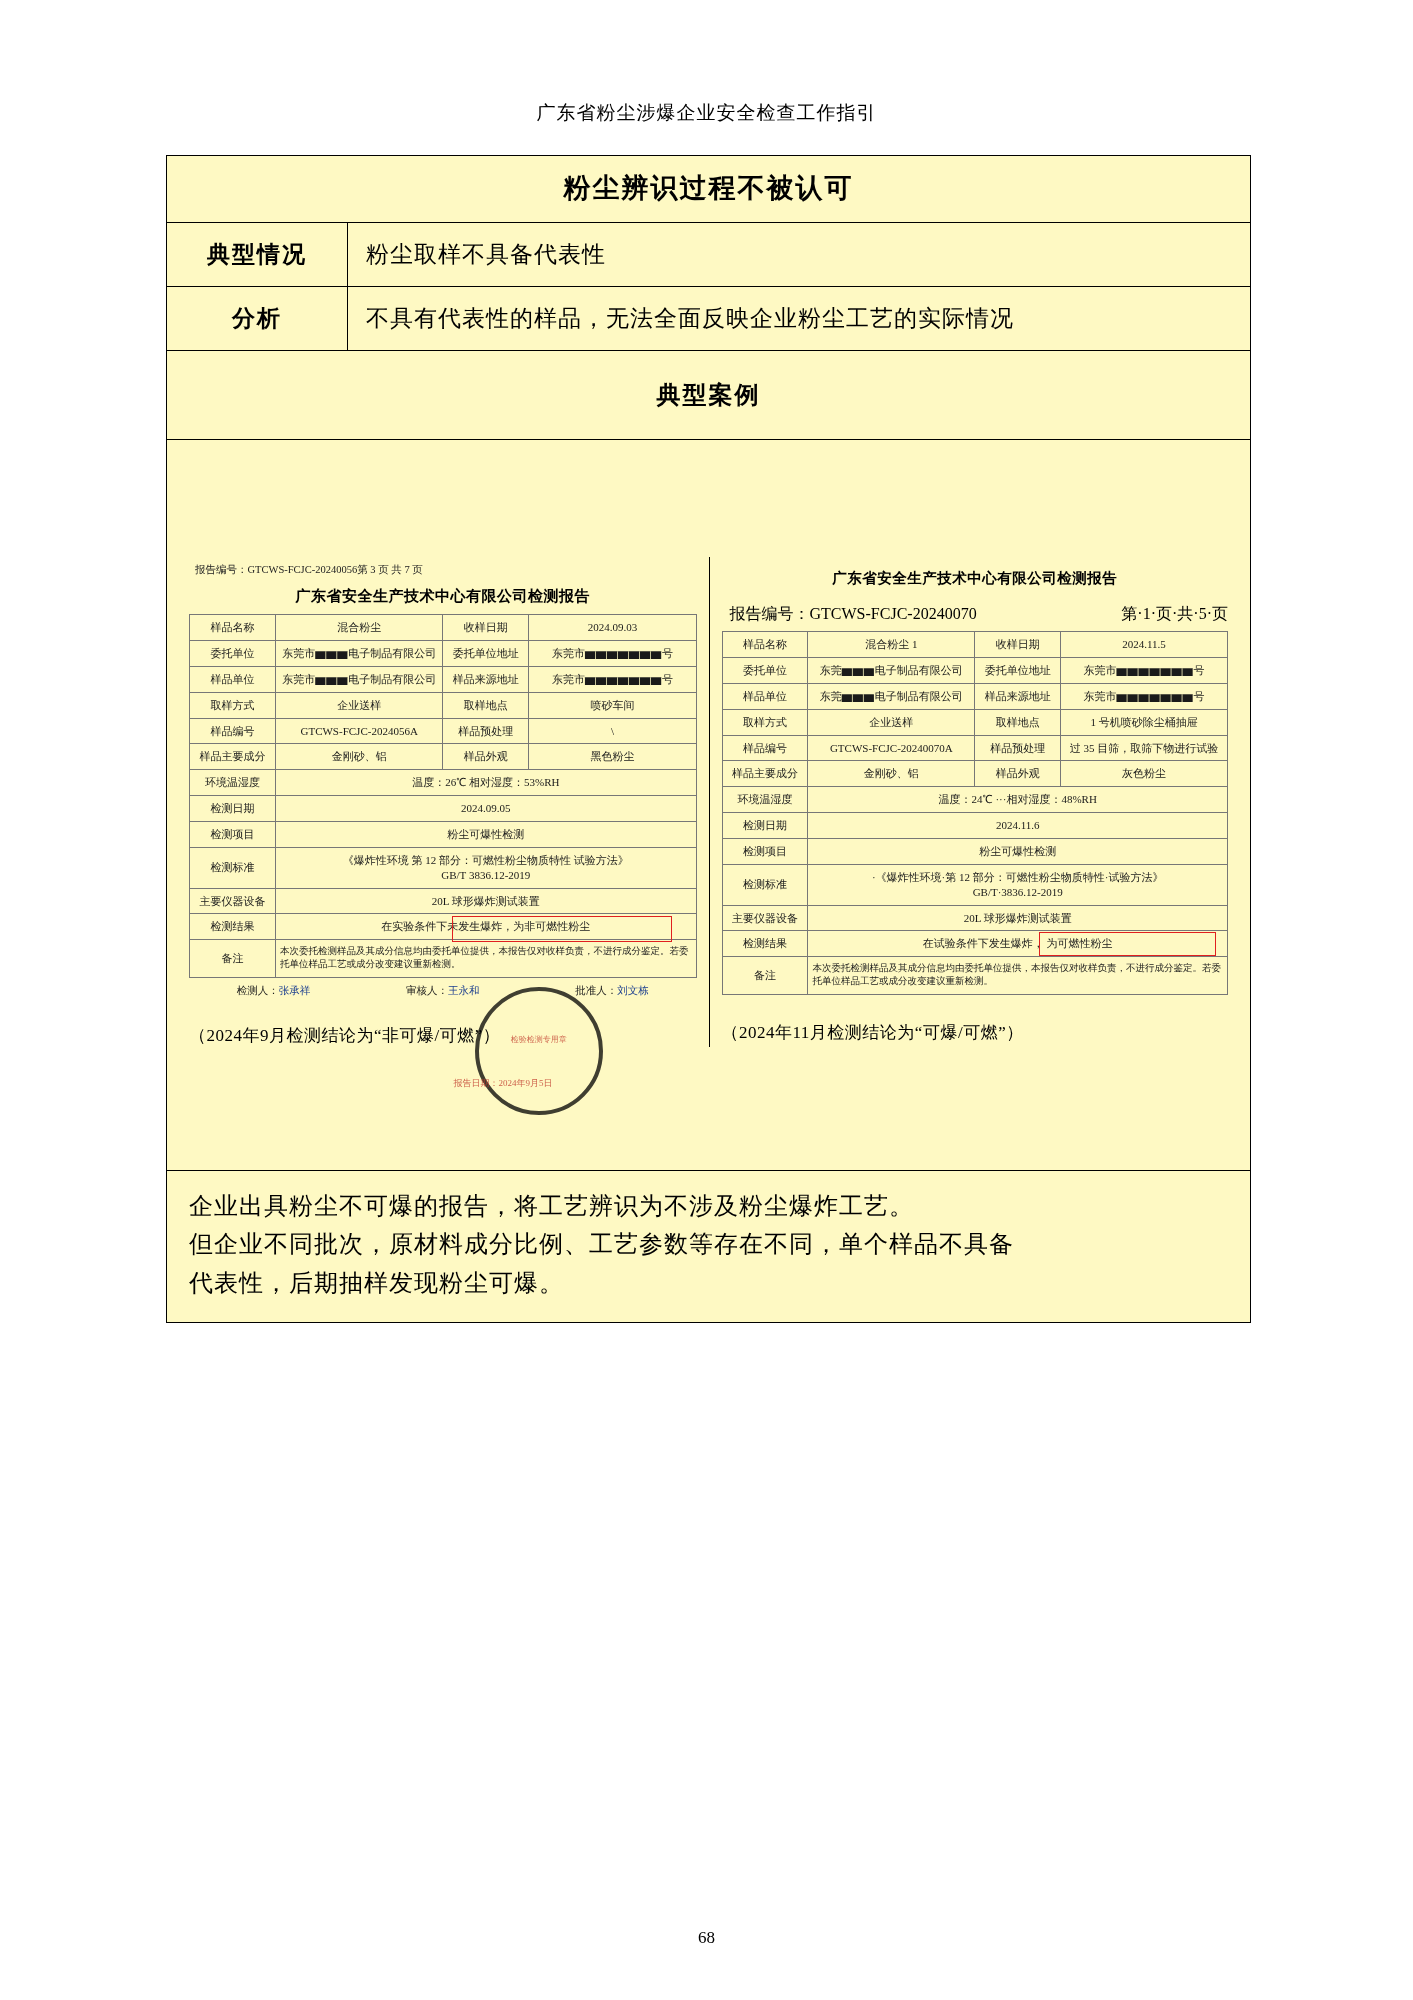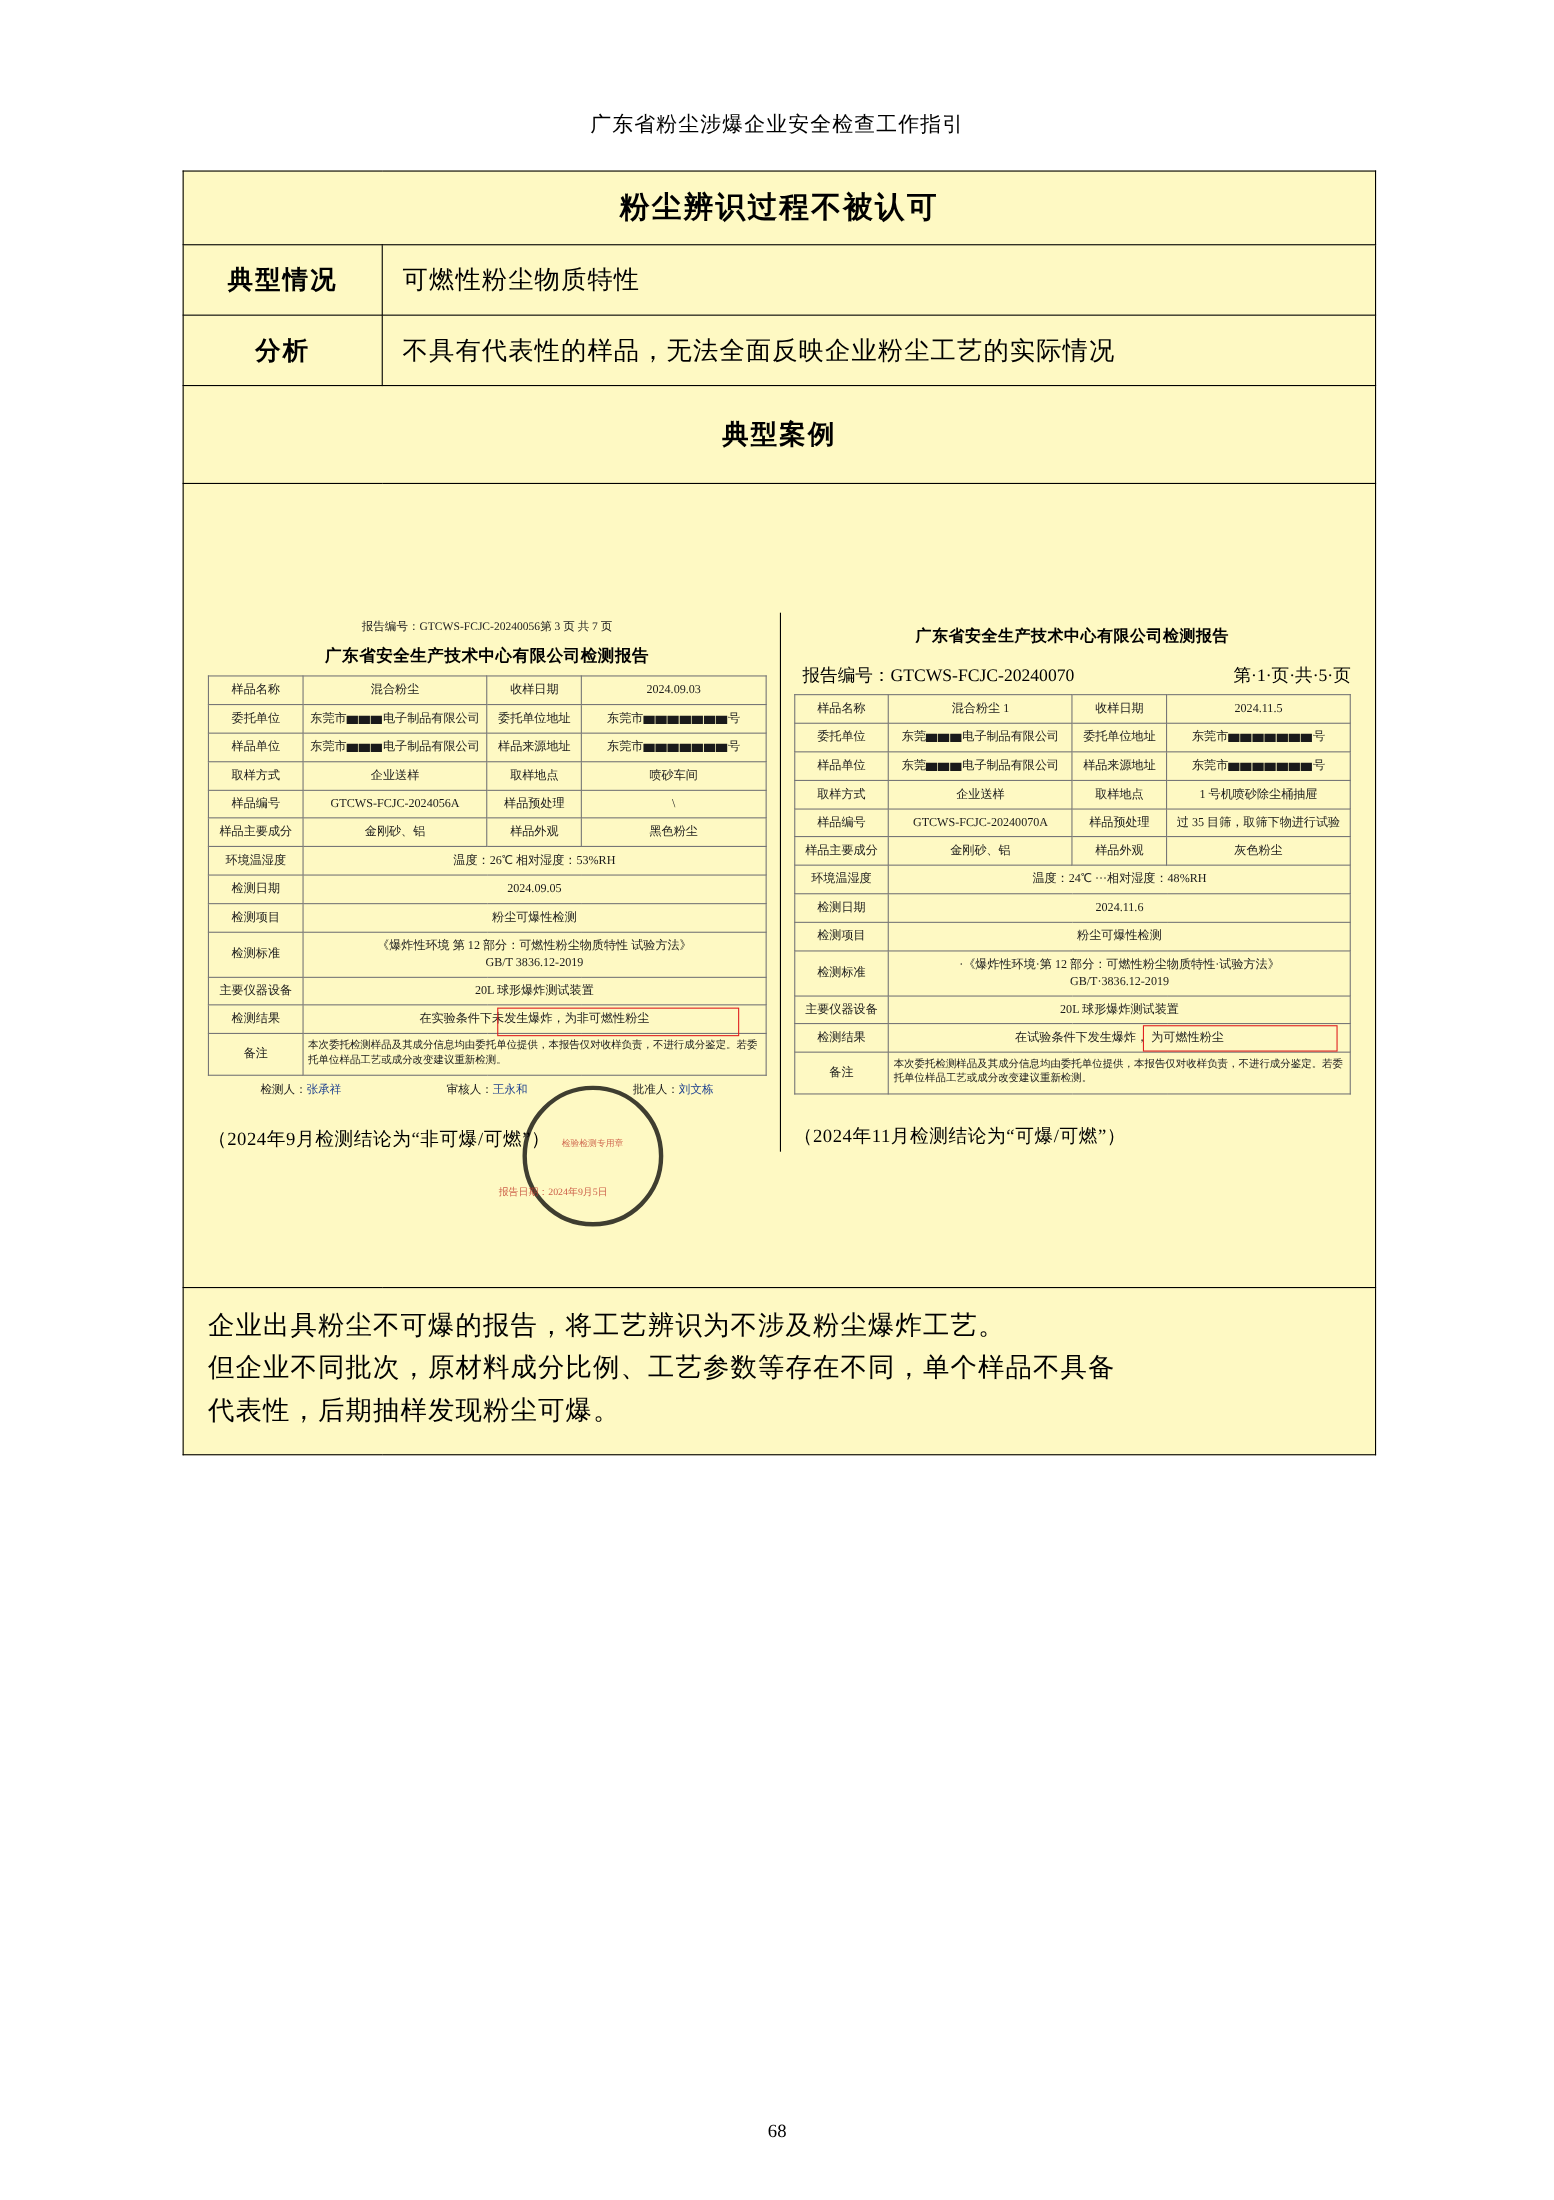--- a/index.html
+++ b/index.html
@@ -83,21 +83,21 @@
     width: 50%;
     box-sizing: border-box;
     padding: 6px 12px 0 12px;
     position: relative;
   }
   .report-col + .report-col {
     border-left: 1.2px solid #000;
   }
   .rpt-meta-row {
     display: flex;
-    justify-content: center;
+    justify-content: flex-start;
     font-size: 10.5px;
     color: #222;
     padding: 0 6px 4px 6px;
     font-family: "Liberation Serif", serif;
   }
   .rpt-title {
     text-align: center;
     font-size: 15px;
     font-weight: bold;
     margin: 6px 0 8px 0;
@@ -191,21 +191,21 @@
 
   <div class="header-title">广东省粉尘涉爆企业安全检查工作指引</div>
 
   <table class="main-table">
     <tbody>
         <tr>
       <td colspan="2" class="row-title">粉尘辨识过程不被认可</td>
     </tr>
     <tr>
       <td class="label-cell">典型情况</td>
-      <td class="value-cell">可燃性粉尘物质特性</td>
+      <td class="value-cell">粉尘取样不具备代表性</td>
     </tr>
     <tr>
       <td class="label-cell">分析</td>
       <td class="value-cell">不具有代表性的样品，无法全面反映企业粉尘工艺的实际情况</td>
     </tr>
     <tr>
       <td colspan="2" class="case-head">典型案例</td>
     </tr>
     <tr>
       <td colspan="2" class="case-body">

